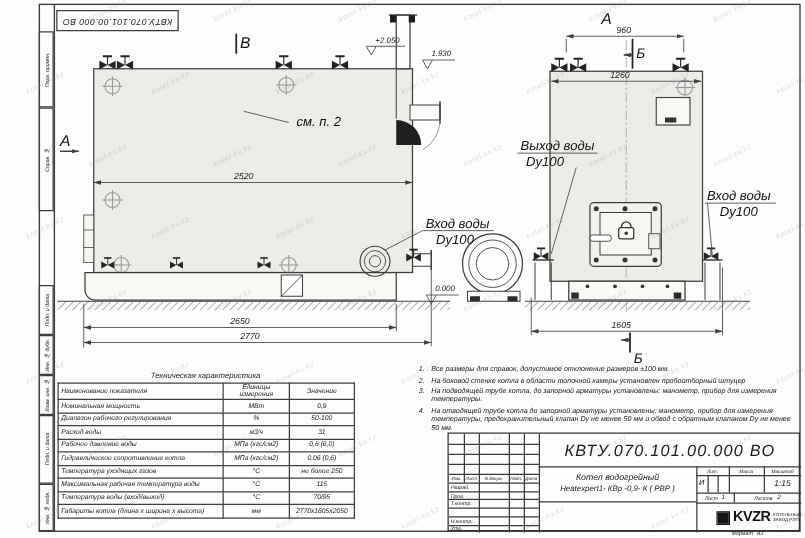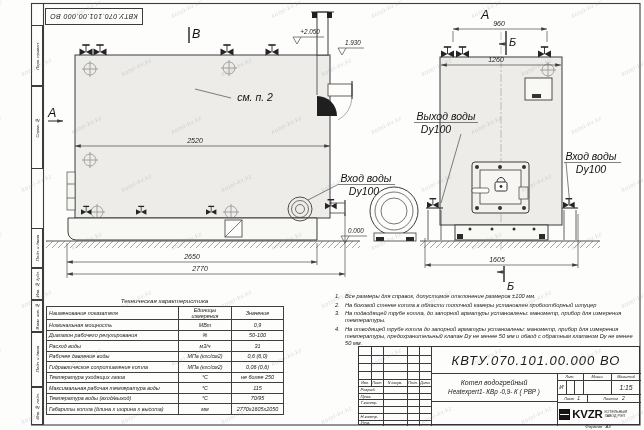--- a/index.html
+++ b/index.html
@@ -454,21 +454,21 @@
     <div class="cell" style="left:198px;top:47px;width:30px;height:8px;font-size:4px;gap:3px">
       <span>Лист</span>
       <span style="font-size:5px">1</span>
     </div>
     <div class="cell" style="left:228px;top:47px;width:54px;height:8px;font-size:4px;gap:4px">
       <span>Листов</span>
       <span style="font-size:5px">2</span>
     </div>
     <div class="hl" style="left:198px;top:55px;width:84px"></div>
 
-    <div class="cell" style="left:200px;top:55px;width:68px;height:24px;gap:2px">
+    <div class="cell" style="left:214px;top:55px;width:68px;height:24px;gap:2px">
       <span class="logo-glyph"></span>
       <span class="logo-word">KVZR</span>
       <span class="company">
         <div>КОТЕЛЬНЫЙ</div>
         <div>ЗАВОД РЭП</div>
       </span>
     </div>
   </div>
 
   <div class="ov fmt">

